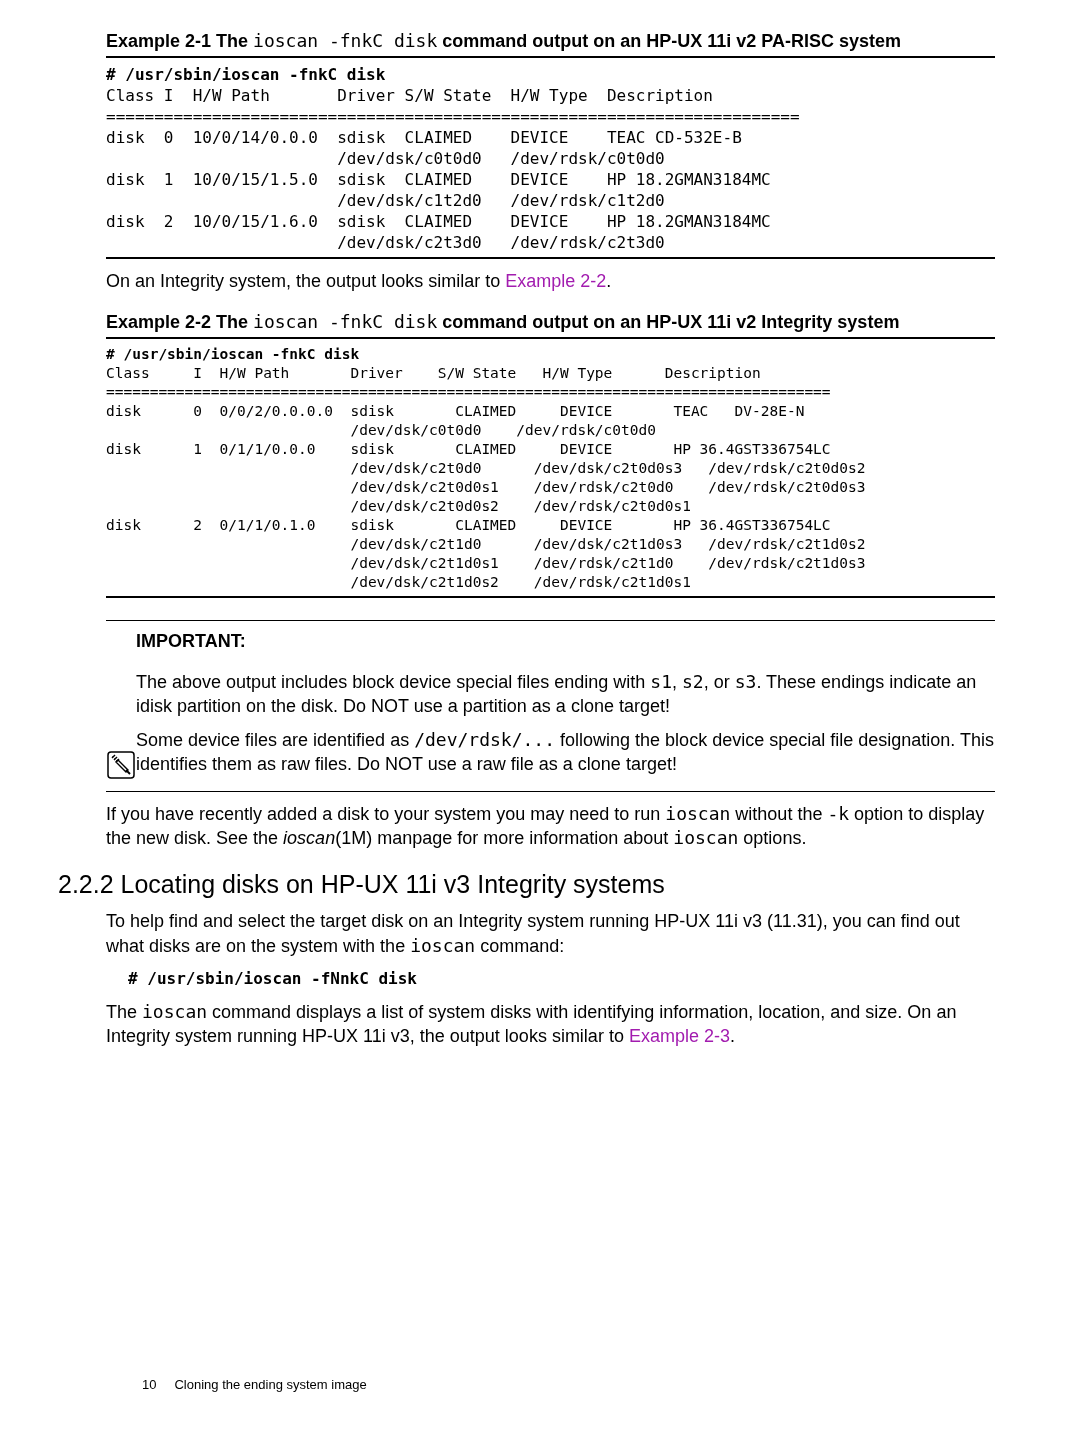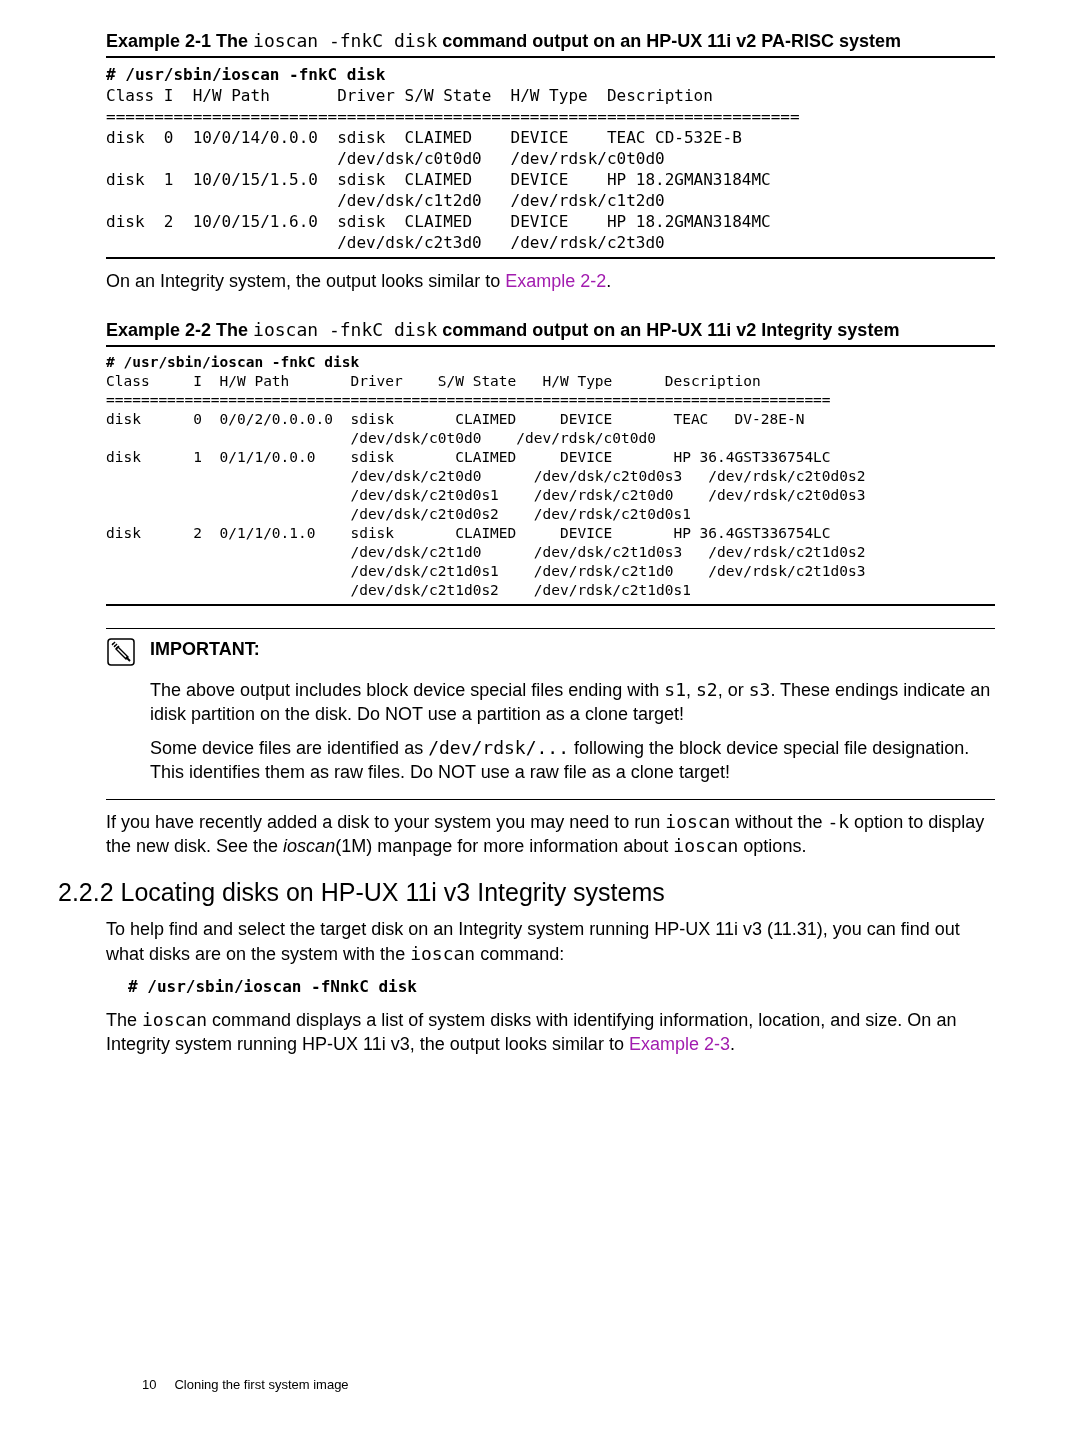--- a/index.html
+++ b/index.html
@@ -47,22 +47,23 @@
   }
   pre .bold { font-weight: bold; }
   .body {
     font-size: 18px;
     line-height: 1.35;
   }
   .body p { margin: 10px 0; }
   .link { color: #a21caf; }
   .important-block {
     display: flex;
-    gap: 14px;
+    gap: 0;
     margin-top: 8px;
+    align-items: flex-end;
   }
   .imp-icon {
     flex: 0 0 auto;
   }
   .imp-body { flex: 1; }
   .imp-label { font-weight: bold; font-size: 18px; }
   h2.sec {
     font-size: 25px;
     font-weight: normal;
     margin: 20px 0 8px -48px;
@@ -101,21 +102,21 @@
 disk  2  10/0/15/1.6.0  sdisk  CLAIMED    DEVICE    HP 18.2GMAN3184MC
                         /dev/dsk/c2t3d0   /dev/rdsk/c2t3d0</span></pre>
   <hr class="mid">
 
   <div class="body">
     <p>
       <span>On an Integrity system, the output looks similar to </span><span class="link">Example 2-2</span><span>.</span>
     </p>
   </div>
 
-  <p class="ex-title" style="margin-top:26px;">
+  <p class="ex-title" style="margin-top:18px;">
     <span>Example 2-2 The </span><span class="mono">ioscan -fnkC disk</span><span> command output on an HP-UX 11i v2 Integrity system</span>
   </p>
   <hr class="mid">
   <pre style="font-size:14.5px; line-height:19px;"><span class="bold"># /usr/sbin/ioscan -fnkC disk</span>
 <span>Class     I  H/W Path       Driver    S/W State   H/W Type      Description
 ===================================================================================
 disk      0  0/0/2/0.0.0.0  sdisk       CLAIMED     DEVICE       TEAC   DV-28E-N
                             /dev/dsk/c0t0d0    /dev/rdsk/c0t0d0
 disk      1  0/1/1/0.0.0    sdisk       CLAIMED     DEVICE       HP 36.4GST336754LC
                             /dev/dsk/c2t0d0      /dev/dsk/c2t0d0s3   /dev/rdsk/c2t0d0s2
@@ -172,14 +173,14 @@
     </p>
     <div class="cmd-indent"># /usr/sbin/ioscan -fNnkC disk</div>
     <p>
       <span>The </span><span class="mono-inline">ioscan</span><span> command displays a list of system disks with identifying information, location, and size. On an Integrity system running HP-UX 11i v3, the output looks similar to </span><span class="link">Example 2-3</span><span>.</span>
     </p>
   </div>
 
 </div>
 
 <footer>
-  <span class="pn">10</span><span>Cloning the first system image</span>
+  <span class="pn">10</span><span>Cloning the ending system image</span>
 </footer>
 
 </body></html>

